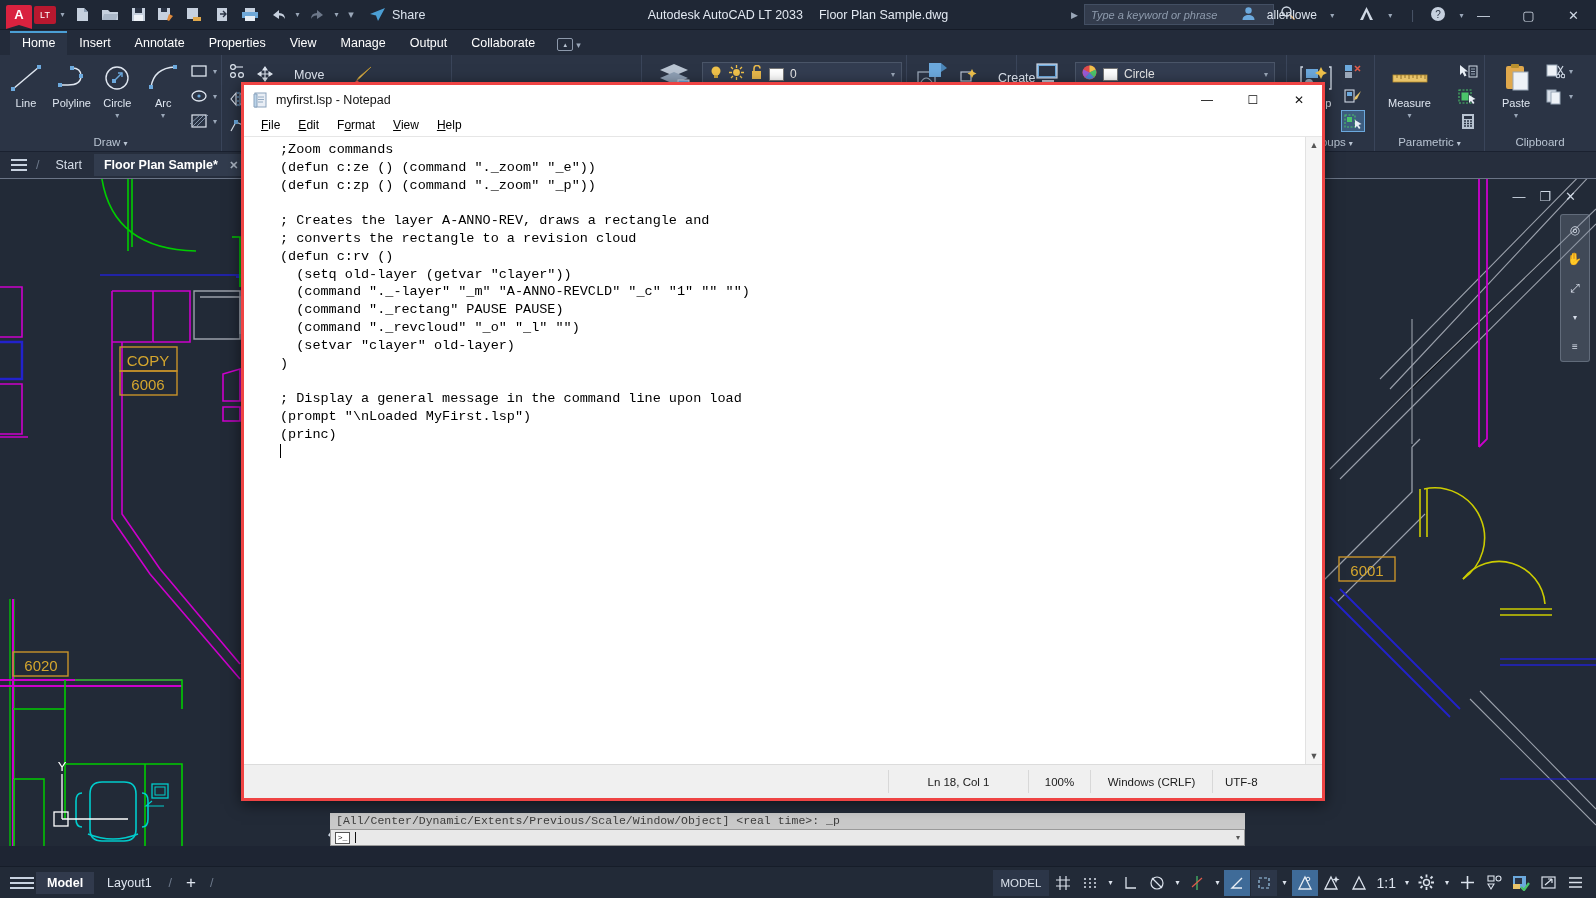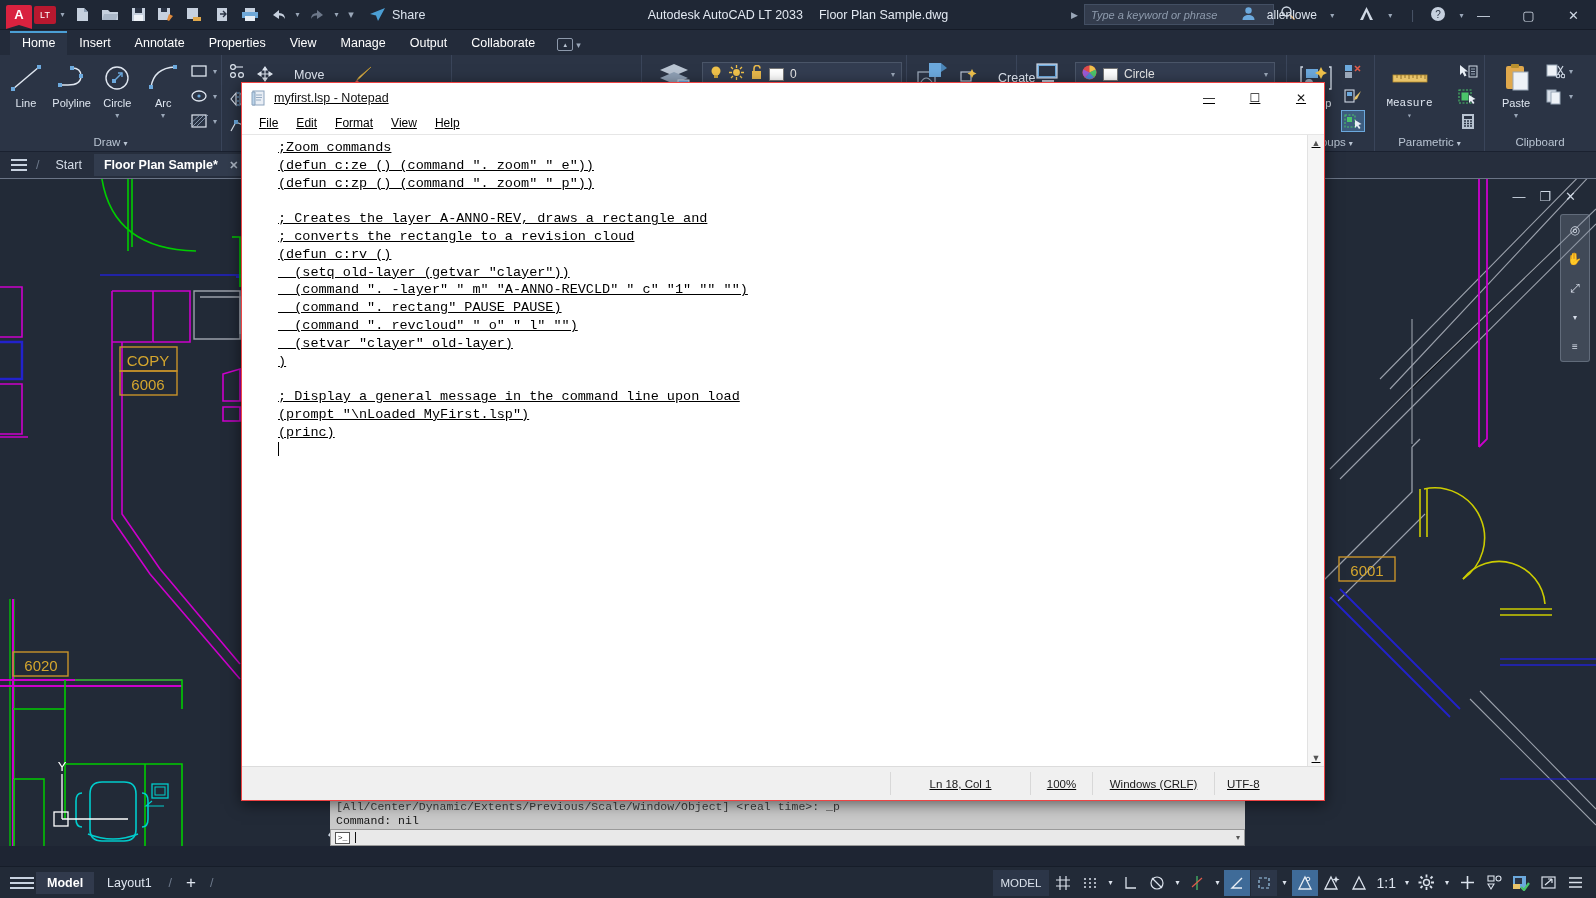--- a/index.html
+++ b/index.html
@@ -98,22 +98,22 @@
   .sbtab{padding:4px 11px;color:#dfe6f0;}
   .sbtab.active{background:#313a4c;font-weight:bold;color:#fff;}
   .sb-right{margin-left:auto;display:flex;align-items:center;gap:1px;padding-right:8px;}
   .sbi{height:26px;min-width:26px;display:flex;align-items:center;justify-content:center;color:#dbe2ec;font-size:14px;padding:0 4px;}
   .sbi.on{background:#3f6b98;}
   .sbi.model{font-size:11.5px;padding:0 8px;background:#2c3648;}
 
   
   #notepad{
     position:absolute; left:241px; top:82px; width:1084px; height:719px;
-    background:#fff; border:1px solid #ef4444; box-shadow:0 3px 14px rgba(0,0,0,.55);
-    display:flex; flex-direction:column; color:#000;text-decoration:underline;
+    background:#fff; border:3px solid #ef4444; box-shadow:0 3px 14px rgba(0,0,0,.55);
+    display:flex; flex-direction:column; color:#000;
   }
   .np-title{height:29px;display:flex;align-items:center;padding-left:8px;background:#fff;}
   .np-icon{width:16px;height:16px;margin-right:8px;position:relative;}
   .np-title-text{font-size:12.5px;color:#111;}
   .np-wbtns{margin-left:auto;display:flex;height:29px;}
   .np-wb{width:46px;display:flex;align-items:center;justify-content:center;color:#111;font-size:12px;}
   .np-menu{height:22px;display:flex;align-items:center;gap:0;padding-left:8px;font-size:12px;background:#fff;}
   .np-menu span{padding:2px 9px;}
   .np-menu u{text-decoration:underline;}
   .np-body{flex:1;display:flex;background:#fff;border-top:1px solid #e6e6e6;position:relative;overflow:hidden;}
@@ -542,21 +542,21 @@
                 <rect x="4" y="4" width="5" height="5" fill="#4bc46a"></rect>
                 <path d="M12 7 l0 8 2-2 2 3 1.5-1 -2-3 3-1z" fill="#e8eef5"></path>
               </svg>
             </span>
         </div>
       </div>
       <div class="panel-title"><span>Groups</span><span class="dd">▾</span></div>
     </div>
 
     <div class="panel" style="width:110px;">
-      <div class="panel-body" style="gap:19px;padding-left:3px;font-family:Liberation Mono, monospace;">
+      <div class="panel-body" style="gap:19px;padding-left:3px;">
         <div class="bigbtn" style="width:58px;">
           <span class="glyph">
             <svg width="42" height="28" viewBox="0 0 42 28">
                 <rect x="4" y="11" width="34" height="7" fill="#e8c46a" stroke="#b88f2e" stroke-width="0.8"></rect>
                 <path d="M8 11v3M12 11v4M16 11v3M20 11v4M24 11v3M28 11v4M32 11v3M36 11v4" stroke="#8a6a22" stroke-width="0.9"></path>
               </svg>
           </span>
           <span>Measure</span>
           <span class="ddarrow">▾</span>
         </div>
@@ -729,21 +729,20 @@
 
   <div class="ucs-tri">
     <svg width="22" height="36" viewBox="0 0 22 36">
         <path d="M4 26 L17 8" stroke="#cfd8e4" stroke-width="2.5"></path>
         <path d="M17 8 l-6 1 5 5z" fill="#cfd8e4"></path>
       </svg>
   </div>
   <div class="cmdline">
     <div class="cmd-hist">
       <div class="dim">[All/Center/Dynamic/Extents/Previous/Scale/Window/Object] &lt;real time&gt;: _p</div>
-      <div>Command: nil</div>
     </div>
     <div class="cmd-input">
       <span class="cmd-ico">&gt;_</span>
       <span class="cmd-caret"></span>
       <span class="cmd-chev">▾</span>
     </div>
   </div>
 
   <div class="statusbar">
     <div class="sb-left">

